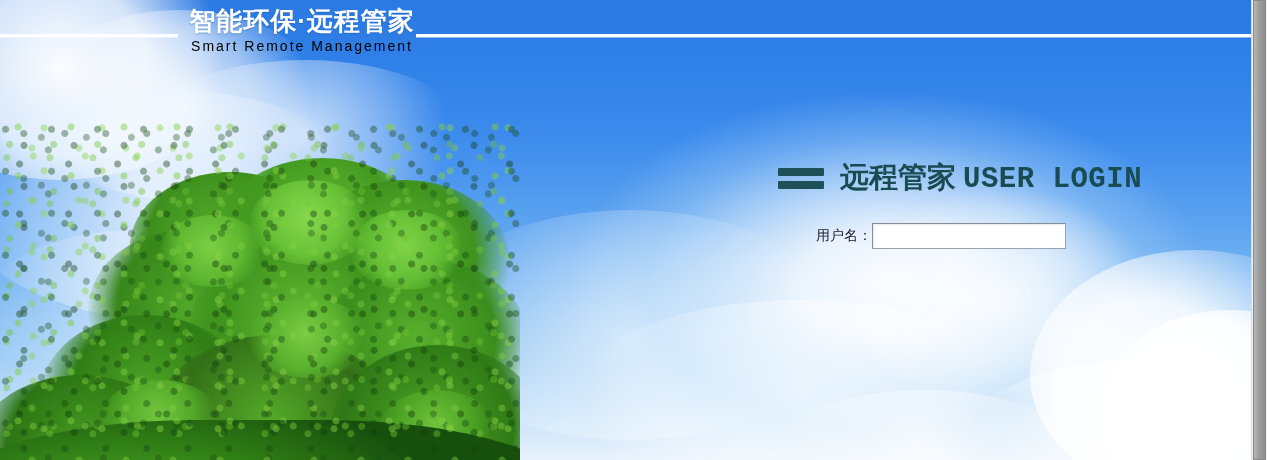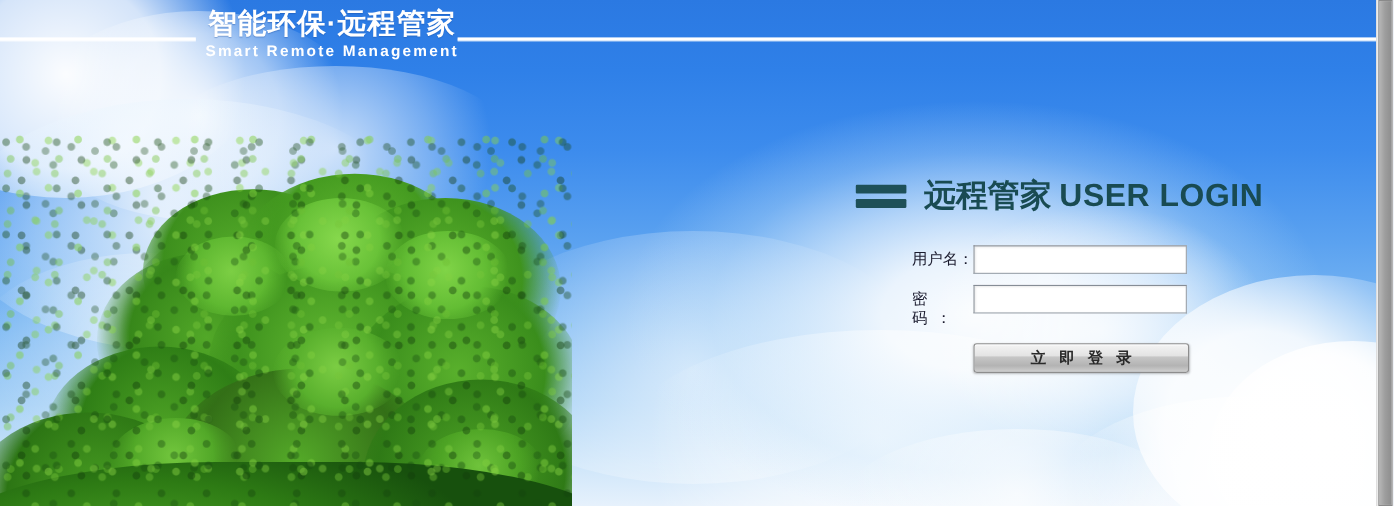--- a/index.html
+++ b/index.html
@@ -167,24 +167,24 @@
     font-size: 26px;
     font-weight: bold;
     color: #ffffff;
     letter-spacing: 1px;
     white-space: nowrap;
     text-shadow: 0 1px 1px rgba(20,70,150,.35);
   }
   .brand-en {
     margin-top: 5px;
     font-size: 14px;
-    color: #ffffff;
+    color: #000000;
     letter-spacing: 2.0px;
     white-space: nowrap;
-    font-weight: bold;
+    font-weight: normal;
   }
 
   
   .login-panel {
     position: absolute;
     left: 778px;
     top: 155px;
     width: 400px;
   }
 
@@ -206,25 +206,25 @@
     background: #1e5058;
     border-radius: 1px;
   }
   .login-title {
     font-size: 29px;
     font-weight: bold;
     color: #194b52;
     white-space: nowrap;
     letter-spacing: 0px;
   }
-  .login-title .en { margin-left: 7px; letter-spacing: .5px; }
+  .login-title .en { margin-left: 7px; letter-spacing: .5px; font-family: Liberation Mono, monospace; }
 
   .form {
     margin-top: 22px;
-    margin-left: 51px;
+    margin-left: 38px;
   }
   .frow {
     display: flex;
     align-items: flex-start;
     margin-bottom: 10px;
   }
   .flabel {
     width: 56px;
     flex: 0 0 56px;
     font-size: 14px;
@@ -390,29 +390,22 @@
         </span>
       </div>
 
       <div class="form">
 
         <div class="frow">
           <div class="flabel"><span>用户名</span><span>：</span></div>
           <input class="fin" type="text" value="" placeholder="" style="">
         </div>
 
-        <div class="frow">
-          <div class="flabel"><span class="pw">密  码</span><span>：</span></div>
-          <input class="fin" type="password" value="" placeholder="" style="">
-        </div>
-
-
-        <div class="btnrow">
-          <button class="login-btn">立 即 登 录</button>
-        </div>
+
+
 
       </div>
     </div>
 
   </div>
 
   <div class="scrollbar">
     <div class="scroll-thumb"></div>
   </div>
 

